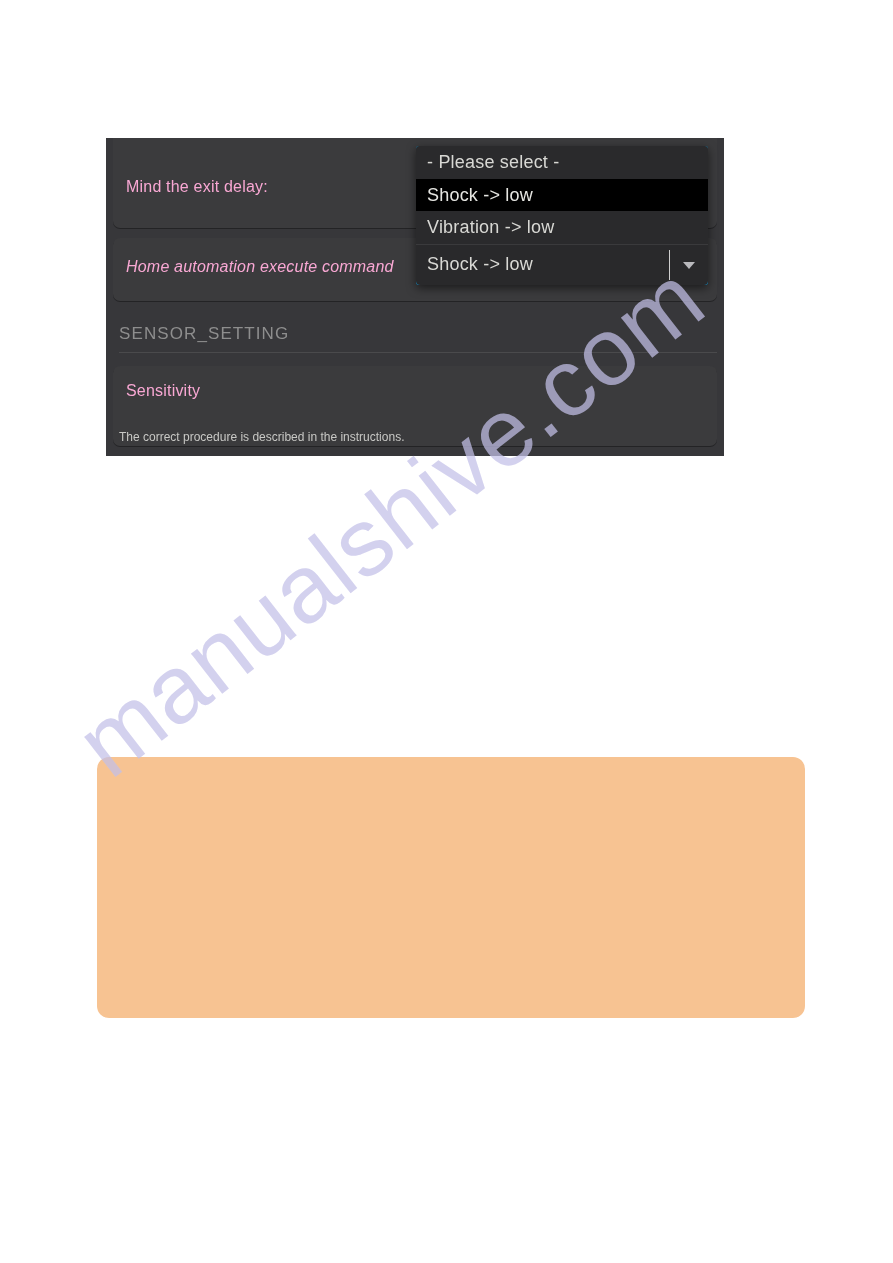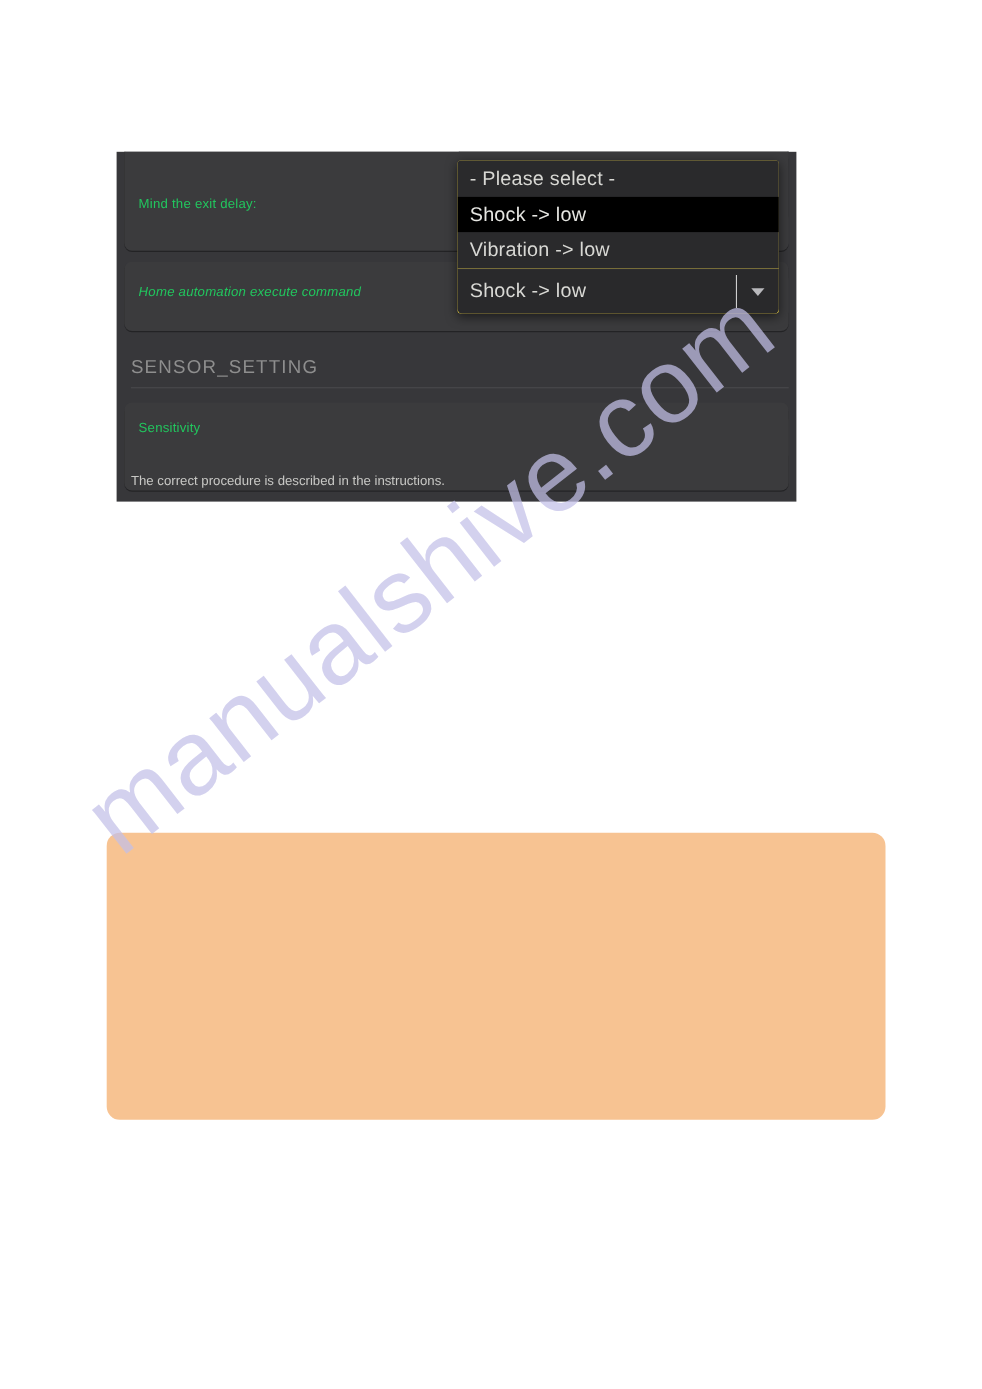--- a/index.html
+++ b/index.html
@@ -64,22 +64,22 @@
     position: absolute;
     left: 7px;
     width: 604px;
     background: #3b3b3d;
     border-radius: 7px;
     box-shadow: 0 1px 0 rgba(0,0,0,0.35);
   }
   .card .label {
     position: absolute;
     left: 13px;
-    font-size: 12px;
-    color: #22c55e;
+    font-size: 16px;
+    color: #f9a8d4;
     letter-spacing: 0.2px;
     white-space: nowrap;
   }
 
   
   #card-alarm {
     top: -28px;
     height: 118px;
   }
   #card-alarm .label-mid {
@@ -140,21 +140,21 @@
     box-sizing: border-box;
   }
 
   
   .dropdown {
     position: absolute;
     left: 310px;      
     top: 8px;         
     width: 292px;
     z-index: 20;
-    background: #fde047;
+    background: #0ea5e9;
     border-radius: 3px;
     box-shadow: 0 3px 10px rgba(0,0,0,0.55);
   }
   .dropdown-list {
     background: #2a2a2c;
     padding: 0;
     margin: 0;
     list-style: none;
     border-radius: 3px 3px 0 0;
     overflow: hidden;

